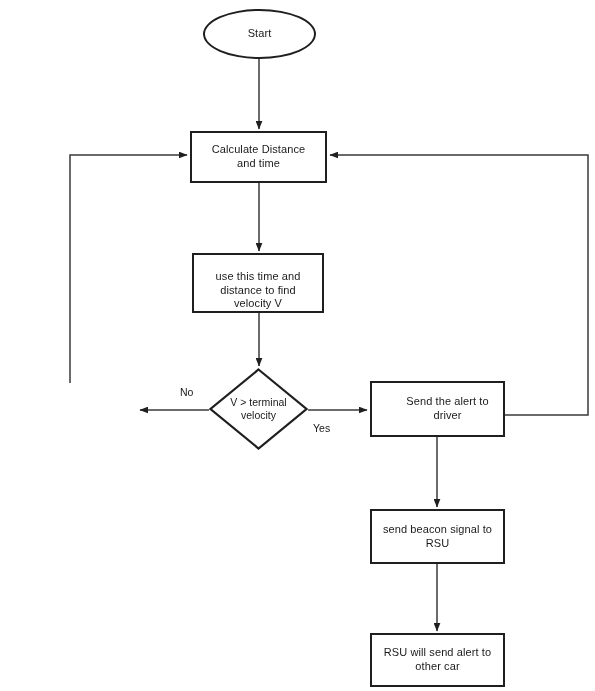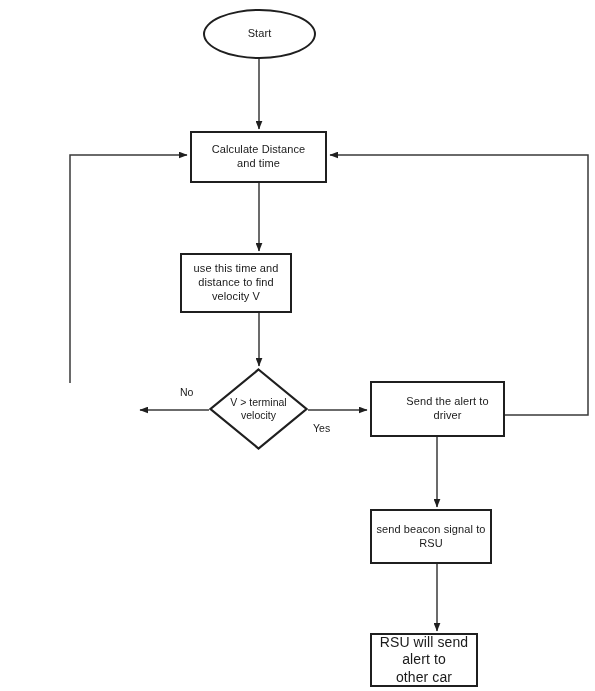--- a/index.html
+++ b/index.html
@@ -70,26 +70,26 @@
   .edge-label {
     position: absolute;
     font-size: 10.5px;
     color: #1a1a1a;
     background: transparent;
     white-space: nowrap;
   }
   
   #node-start      { left:203px; top:9px;   width:113px; height:50px; font-size:11px; }
   #node-calc       { left:190px; top:131px; width:137px; height:52px; font-size:11px; }
-  #node-velocity   { left:180px; top:253px; width:112px; height:60px; font-size:11px; }
+  #node-velocity   { left:192px; top:253px; width:132px; height:60px; font-size:11px;align-items:flex-end; }
   #node-decision   { left:209px; top:368px; width:99px;  height:82px; font-size:10.5px; }
   #node-store      { left:3px;   top:383px; width:134px; height:54px; font-size:11px; }
   #node-alert      { left:370px; top:381px; width:135px; height:56px; font-size:11px;padding-left:20px; }
-  #node-beacon     { left:370px; top:509px; width:122px; height:55px; font-size:11px; }
-  #node-rsu        { left:370px; top:633px; width:108px; height:54px; font-size:14px; }
+  #node-beacon     { left:370px; top:509px; width:135px; height:55px; font-size:11px; }
+  #node-rsu        { left:370px; top:633px; width:135px; height:54px; font-size:11px; }
   #label-no        { left:180px; top:386px; }
   #label-yes       { left:313px; top:386px;margin-top:36px; }
 </style>
 </head>
 <body>
 
 <div id="flow-root">
 
   <svg id="edge-layer" viewBox="0 0 595 691" width="595" height="691" xmlns="http://www.w3.org/2000/svg">
     <defs>

